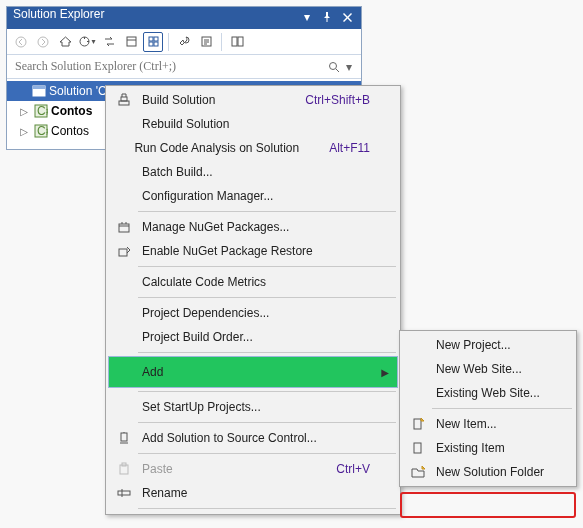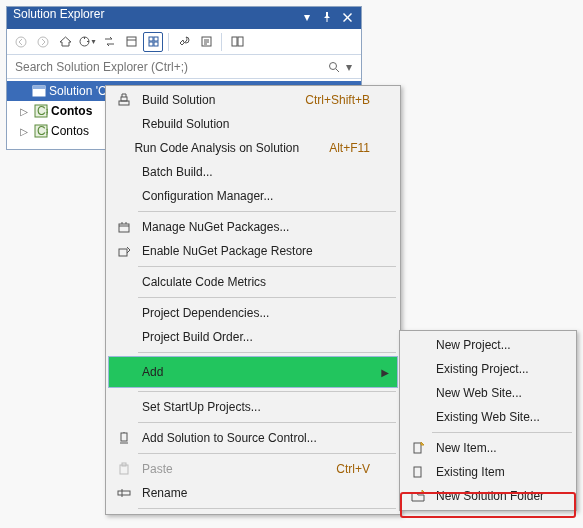--- a/index.html
+++ b/index.html
@@ -7,39 +7,39 @@
 
   .panel { position: absolute; left: 6px; top: 6px; width: 356px; height: 144px; border: 1px solid #8ea4c1; background: #fff; }
   .panel-title { height: 22px; background: #2d5ba0; color: #fff; display: flex; padding: 0 4px; }
   .panel-title-text { flex: 1; padding-left: 2px; font-size: 12px; }
   .panel-title-btn { width: 20px; height: 20px; display: flex; align-items: center; justify-content: center; color: #fff; }
   .panel-toolbar { height: 26px; border-bottom: 1px solid #ccd7e6; display: flex; align-items: center; padding: 0 4px; gap: 2px; }
   .tb-btn { width: 20px; height: 20px; display: flex; align-items: center; justify-content: center; color: #555; border-radius: 2px; }
   .tb-btn.boxed { border:1px solid #2d5ba0; }
   .tb-sep { width: 1px; height: 18px; background: #ccd7e6; margin: 0 3px; }
   .search-row { height: 24px; border-bottom: 1px solid #ccd7e6; display: flex; align-items: center; padding: 0 6px; color: #888; }
-  .search-row input { flex: 1; border: none; outline: none; color: #ec4899; background: transparent; }
+  .search-row input { flex: 1; border: none; outline: none; color: #ec4899; background: transparent; font-family: Liberation Serif, serif; }
   .search-glyph { color: #666; padding: 0 3px; }
   .tree { padding: 2px 0; }
   .tree-row { display: flex; align-items: center; height: 20px; padding-left: 4px; gap: 2px; }
   .tree-row.sel { background: #3a6cb8; color: #fff; }
   .tree-row .twisty { width: 14px; text-align: center; color: #666; font-size: 10px; }
   .tree-icon { width: 16px; height: 16px; display: flex; align-items: center; justify-content: center; }
   .tree-label { white-space: nowrap; overflow: hidden; }
   .bold { font-weight: 600; }
 
   .menu { position: absolute; background: #f2f2f2; border: 1px solid #a5a5a5; box-shadow: 2px 2px 4px rgba(0,0,0,.25); padding: 2px; }
   .menu-col { display: flex; flex-direction: column; }
   .menu-item { height: 24px; display: flex; align-items: center; padding: 0 28px 0 4px; position: relative; white-space: nowrap; color: #222; }
   .menu-item.hover { background: #22c55e; border: 1px solid #9cb8da; height: 32px; padding: 0 27px 0 3px; }
   .menu-item.disabled { color: #9a9a9a; }
   .menu-ico { width: 24px; height: 24px; display: flex; align-items: center; justify-content: center; color: #555; }
   .menu-item.disabled .menu-ico { color:#bbb; }
   .menu-lbl { flex: 1; padding-left: 6px; }
-  .menu-sc { color: #a16207; padding-left: 30px; }
+  .menu-sc { color: #4c1d95; padding-left: 30px; }
   .menu-sep { height: 1px; background: #c9c9c9; margin: 3px 2px 3px 30px; }
   .menu-sub-arrow { position: absolute; right: 8px; font-size: 10px; color: #333; }
 
   .menu.main { left: 105px; top: 85px; width: 296px; }
   .menu.sub  { left: 399px; top: 330px; width: 178px; }
 
   .highlight-box { position: absolute; border: 2px solid #d22; border-radius: 3px; pointer-events: none; }
 
   svg { display:block; }
 </style>
@@ -279,24 +279,20 @@
 </div>
 
 <div class="menu sub">
   <div class="menu-col">
     <div class="menu-item">
         <span class="menu-ico"></span>
         <span class="menu-lbl">New Project...</span>
       </div>
     <div class="menu-item">
         <span class="menu-ico"></span>
-        <span class="menu-lbl">Existing Project...</span>
-      </div>
-    <div class="menu-item">
-        <span class="menu-ico"></span>
         <span class="menu-lbl">New Web Site...</span>
       </div>
     <div class="menu-item">
         <span class="menu-ico"></span>
         <span class="menu-lbl">Existing Web Site...</span>
       </div>
     <div class="menu-sep"></div>
     <div class="menu-item">
         <span class="menu-ico">
           <svg width="14" height="14" viewBox="0 0 14 14">

